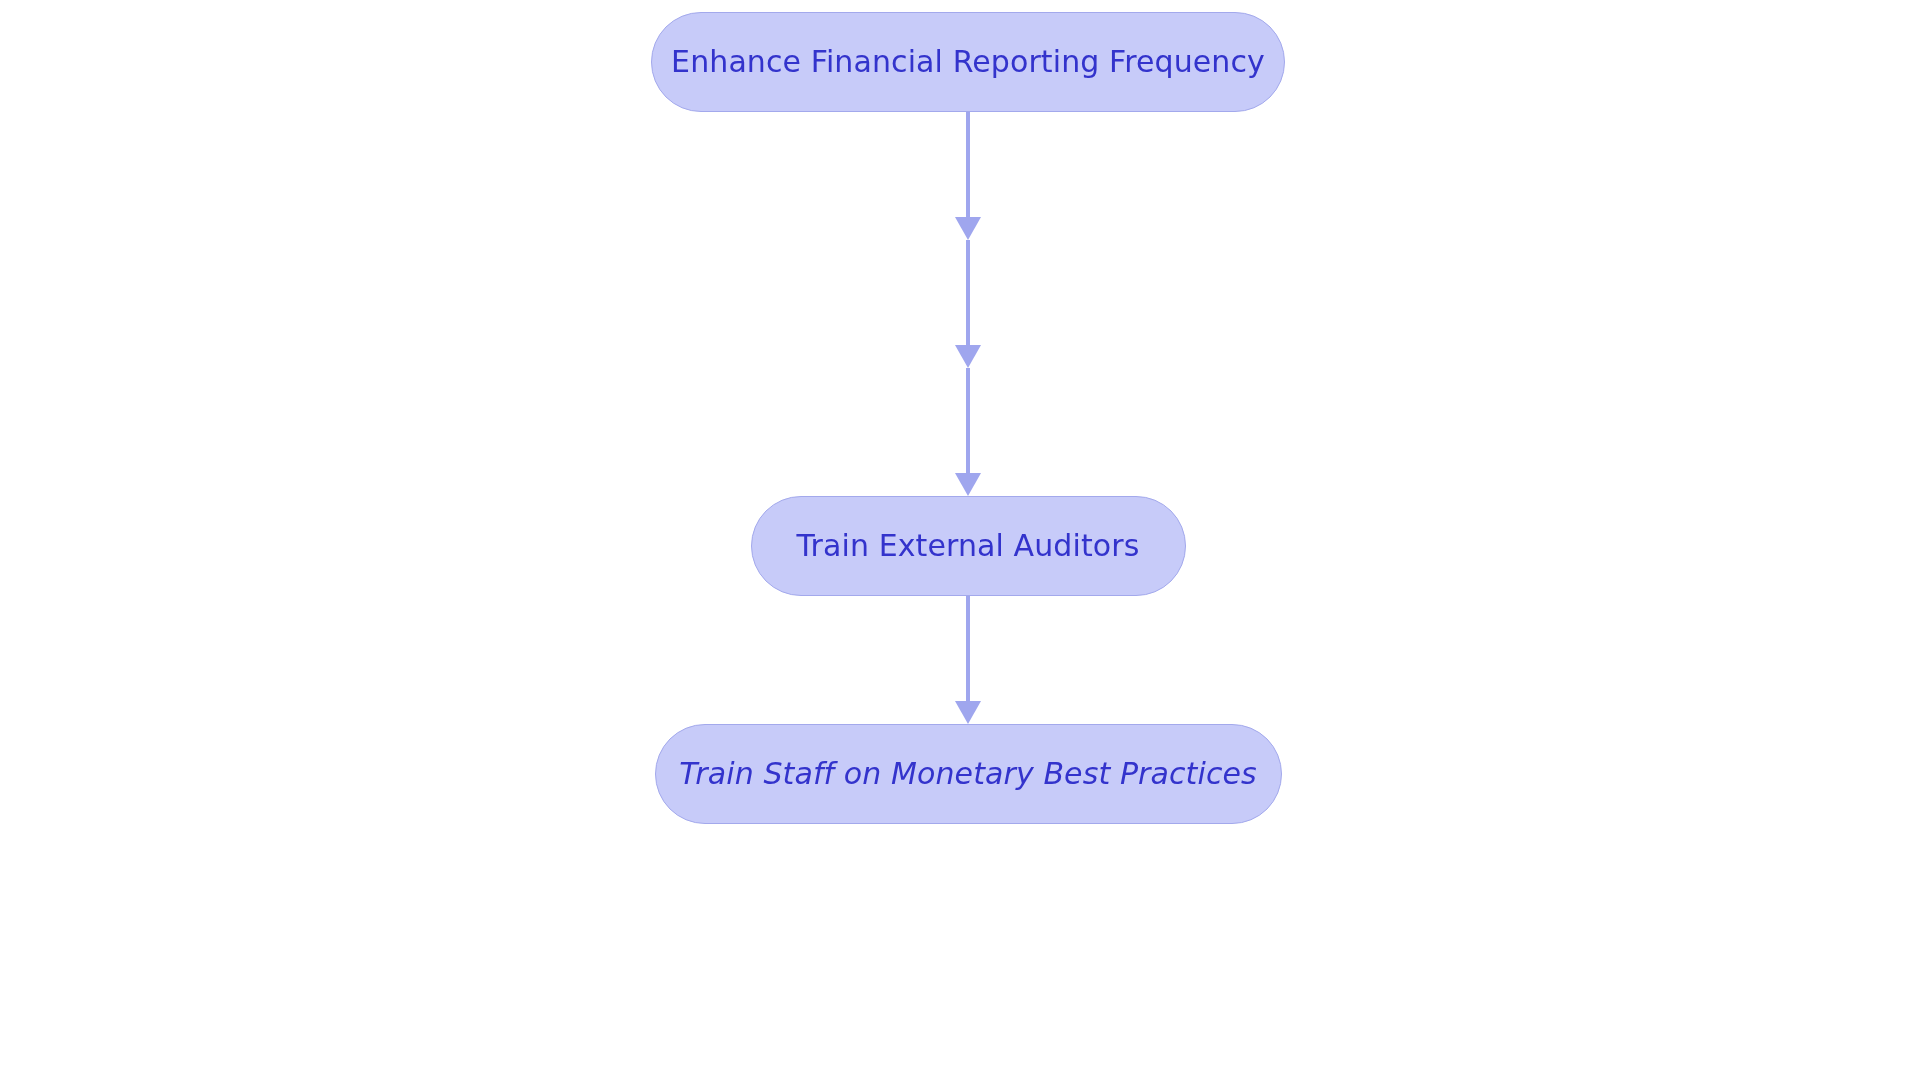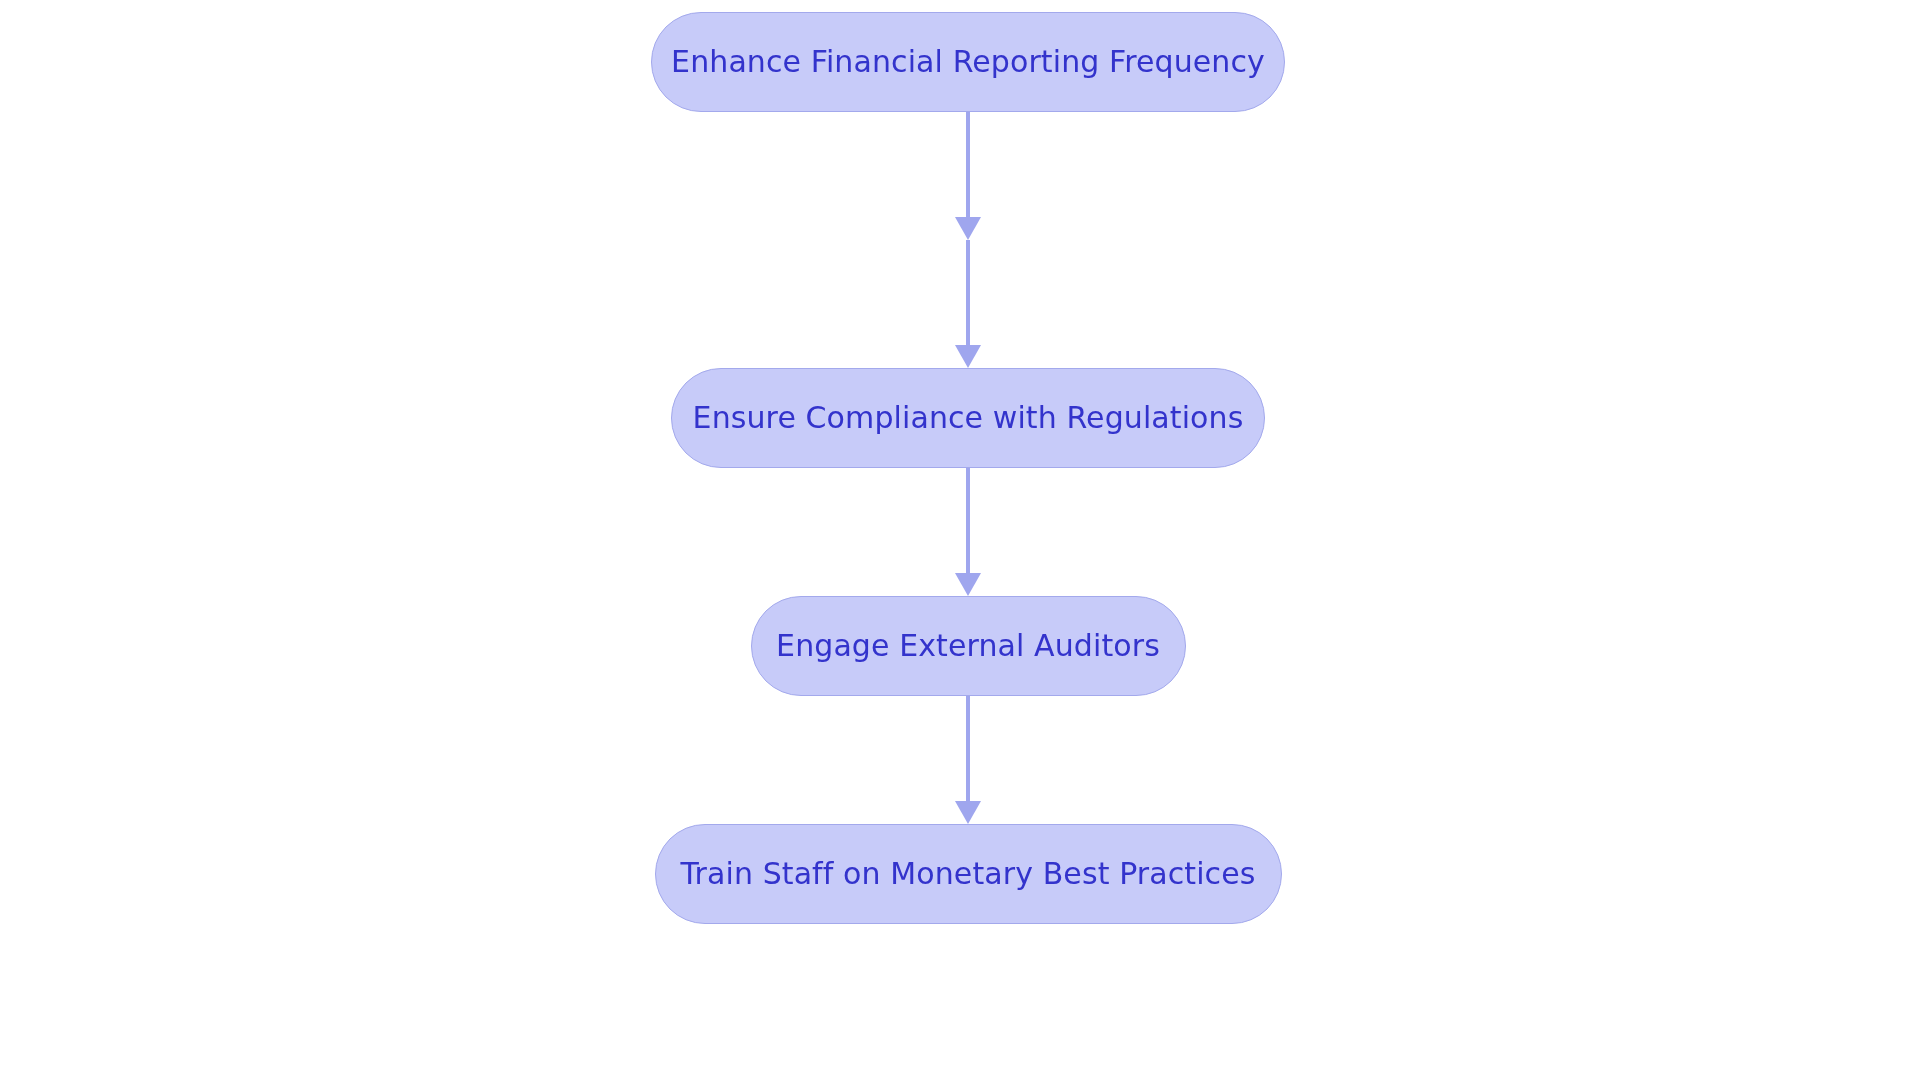--- a/index.html
+++ b/index.html
@@ -57,21 +57,21 @@
 
   .node-label {
     display: block;
   }
 
   
   .node.n0 { width: 634px; height: 100px; margin-top: 12px; }
   .node.n1 { width: 613px; height: 100px; }
   .node.n2 { width: 594px; height: 100px; }
   .node.n3 { width: 435px; height: 100px; }
-  .node.n4 { width: 627px; height: 100px; margin-bottom: 16px; }
+  .node.n4 { width: 627px; height: 100px; margin-bottom: 16px; font-style: italic; }
 
   
   .connector {
     position: relative;
     width: 28px;
     height: 128px;
     flex: 0 0 auto;
     z-index: 1;
   }
   .connector .conn-line {
@@ -109,31 +109,28 @@
       <div class="conn-line"></div>
       <div class="conn-head"></div>
     </div>
 
 
     <div class="connector">
       <div class="conn-line"></div>
       <div class="conn-head"></div>
     </div>
 
-    <div class="node n2">
-      <span class="node-label">Ensure Compliance with Regulations</span>
-    </div>
 
     <div class="connector">
       <div class="conn-line"></div>
       <div class="conn-head"></div>
     </div>
 
     <div class="node n3">
-      <span class="node-label">Engage External Auditors</span>
+      <span class="node-label">Train External Auditors</span>
     </div>
 
     <div class="connector">
       <div class="conn-line"></div>
       <div class="conn-head"></div>
     </div>
 
     <div class="node n4">
       <span class="node-label">Train Staff on Monetary Best Practices</span>
     </div>

